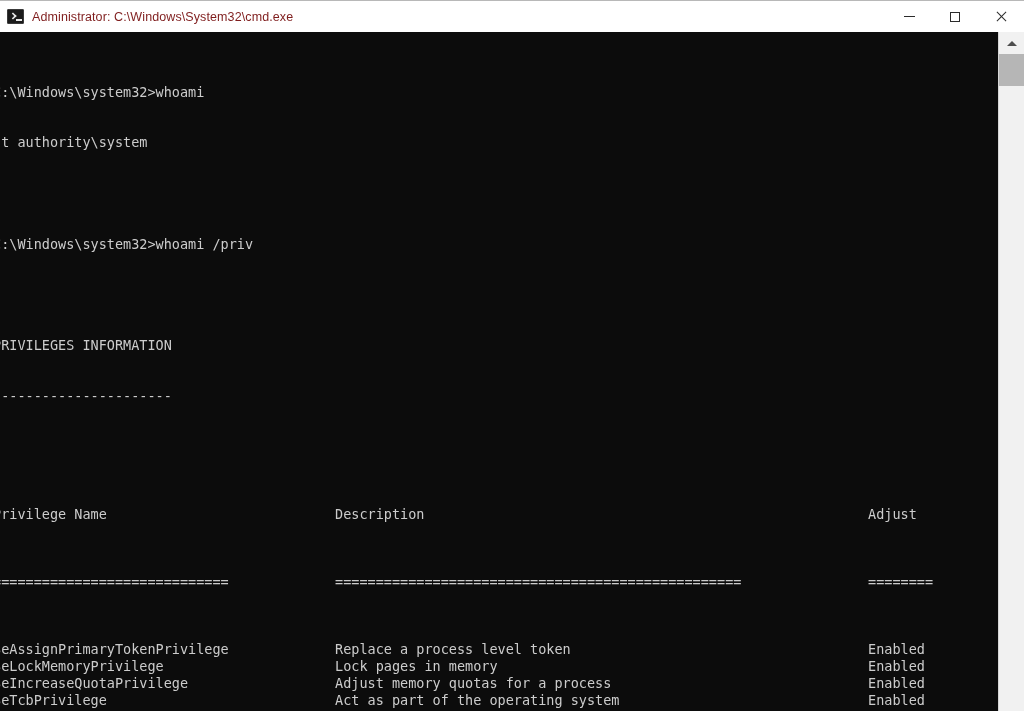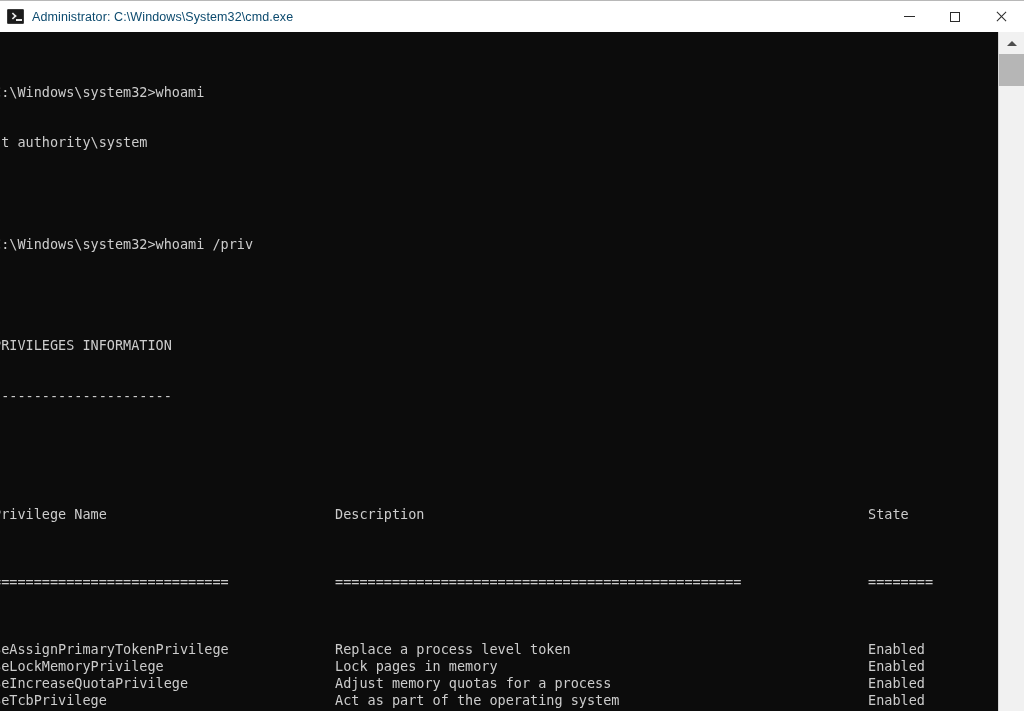--- a/index.html
+++ b/index.html
@@ -66,21 +66,21 @@
   .app-icon::after {
     content: "";
     position: absolute;
     left: 8px; top: 9px;
     width: 6px; height: 2px;
     background: #e8e8e8;
   }
   .title-text {
     font-family: "Liberation Sans", sans-serif;
     font-size: 12.5px;
-    color: #0c4a6e;
+    color: #7f1d1d;
     white-space: nowrap;
     letter-spacing: 0.1px;
   }
   .win-buttons {
     display: flex;
     flex: 0 0 auto;
     height: 31px;
   }
   .win-btn {
     width: 46px;
@@ -231,21 +231,21 @@
 
         <div class="line">C:\Windows\system32&gt;whoami</div>
         <div class="line">nt authority\system</div>
         <div class="blank"></div>
         <div class="line">C:\Windows\system32&gt;whoami /priv</div>
         <div class="blank"></div>
         <div class="line">PRIVILEGES INFORMATION</div>
         <div class="line">----------------------</div>
         <div class="blank"></div>
 
-        <div class="line row"><span class="col-name">Privilege Name</span><span class="col-desc">Description</span><span class="col-state">State</span></div>
+        <div class="line row"><span class="col-name">Privilege Name</span><span class="col-desc">Description</span><span class="col-state">Adjust</span></div>
 
         <div class="line row"><span class="col-name">=============================</span><span class="col-desc">==================================================</span><span class="col-state">========</span></div>
 
         <div id="rows-container"><div class="line row"><span class="col-name">SeAssignPrimaryTokenPrivilege</span><span class="col-desc">Replace a process level token</span><span class="col-state">Enabled</span></div><div class="line row"><span class="col-name">SeLockMemoryPrivilege</span><span class="col-desc">Lock pages in memory</span><span class="col-state">Enabled</span></div><div class="line row"><span class="col-name">SeIncreaseQuotaPrivilege</span><span class="col-desc">Adjust memory quotas for a process</span><span class="col-state">Enabled</span></div><div class="line row"><span class="col-name">SeTcbPrivilege</span><span class="col-desc">Act as part of the operating system</span><span class="col-state">Enabled</span></div><div class="line row"><span class="col-name">SeSecurityPrivilege</span><span class="col-desc">Manage auditing and security log</span><span class="col-state">Disabled</span></div></div>
 
         
         
 
       </div>
     </div>

